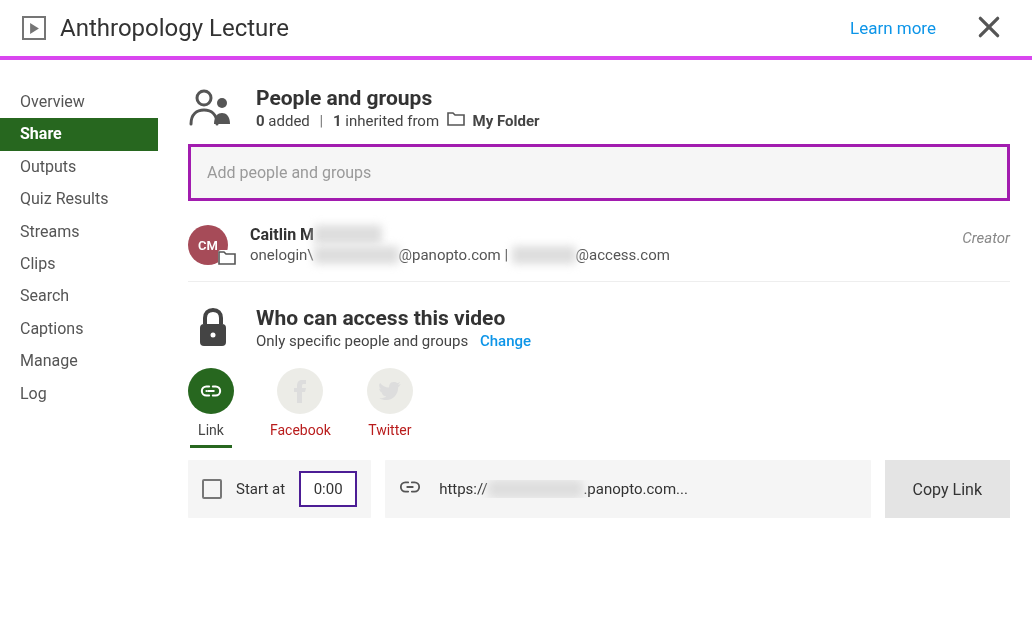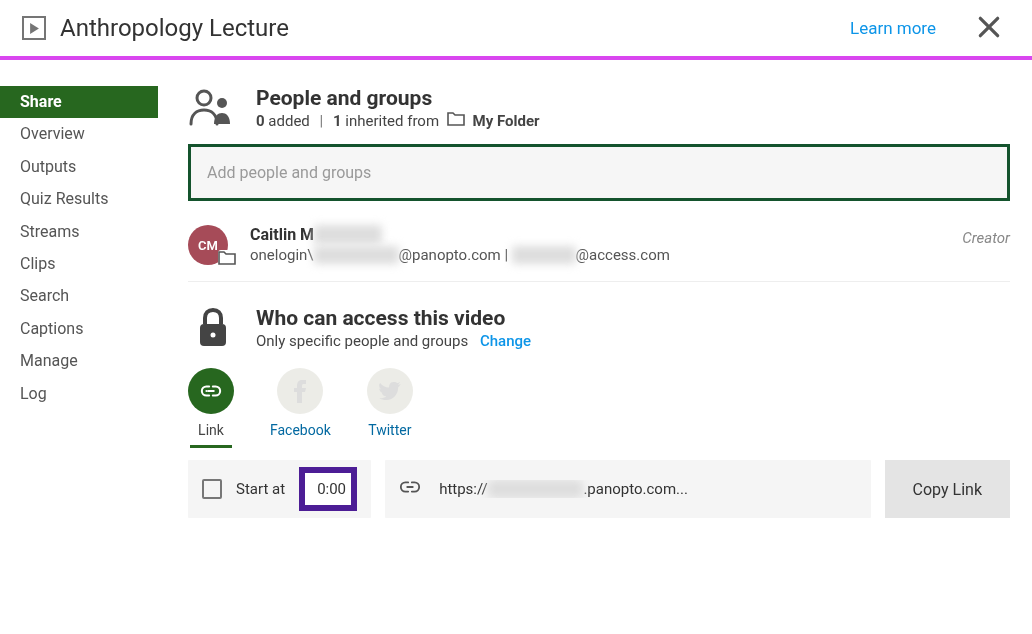--- a/index.html
+++ b/index.html
@@ -42,21 +42,21 @@
     .main { flex: 1; padding: 26px 22px 40px 30px; }
 
     .section-head { display:flex; align-items:flex-start; gap:18px; margin-bottom:14px; }
     .section-head .icon-slot { width:50px; display:flex; justify-content:center; padding-top:2px;}
     .section-head h2 { font-size: 21px; font-weight: 700; }
     .section-head .sub { color:#444; font-size:15px; margin-top:2px;text-align:center;}
     .section-head .sub b { font-weight:700; }
     .section-head .sub .sep { margin: 0 6px; color:#777;}
     .folder-mini { display:inline-block; vertical-align:middle; margin: -2px 4px 0 4px;}
 
-    .add-box-wrap { border: 3px solid #14532d; padding: 0; margin: 6px 0 20px 0;}
+    .add-box-wrap { border: 3px solid #a21caf; padding: 0; margin: 6px 0 20px 0;}
     .add-box {
       background: #f6f6f6;
       padding: 16px 16px;
       color: #9a9a9a;
       font-size: 16px;
     }
 
     .user-row { display:flex; align-items:flex-start; padding: 4px 0 16px 0; border-bottom: 1px solid #eee;}
     .avatar { width:40px; height:40px; border-radius:50%; background:#a64b58; color:#fff; display:flex; align-items:center; justify-content:center; font-size:13px; font-weight:600; position:relative; margin-right:22px;}
     .avatar .folder-badge { position:absolute; bottom:-4px; right:-8px; background:#fff; border-radius:3px; padding:0;}
@@ -64,29 +64,29 @@
     .user-info .details { color:#555; font-size:15px; margin-top:2px;}
     .blur { filter: blur(4px); background:#ddd; color:transparent; display:inline-block; border-radius:2px;}
     .role { margin-left:auto; color:#888; font-style:italic; font-size:15px; padding-top:4px;}
 
     .access-section { margin-top: 24px; }
 
     .share-tabs { display:flex; gap: 36px; margin: 18px 0 22px 0; }
     .share-tab { display:flex; flex-direction:column; align-items:center; gap:8px; cursor:pointer; }
     .share-tab .circle { width:46px; height:46px; border-radius:50%; display:flex; align-items:center; justify-content:center;}
     .share-tab .lbl { font-size:14px; color:#444;}
-    .share-tab.disabled .lbl { color:#0369a1; }
+    .share-tab.disabled .lbl { color:#b91c1c; }
     .share-tab.active { position:relative; }
     .share-tab.active::after { content:""; position:absolute; bottom:-10px; left:2px; right:2px; height:3px; background:#27671f;}
 
     .link-row { display:flex; gap:14px; align-items:center;}
     .link-row .box { background:#f5f5f5; display:flex; align-items:center; padding: 0 14px; height:58px; border-radius:1px;}
     .start-box { gap:14px; padding-left:18px; }
     .checkbox { width:20px; height:20px; border:2px solid #777; border-radius:2px;}
-    .time-input { background:#fff; border:6px solid #4c1d95; padding:7px 12px; width:58px; text-align:center; font-size:15px;}
+    .time-input { background:#fff; border:2px solid #4c1d95; padding:7px 12px; width:58px; text-align:center; font-size:15px;}
     .url-box { flex:1; gap:18px; color:#333; font-size:15px; overflow:hidden;}
     .url-box .url-text { white-space:nowrap; overflow:hidden; }
     .copy-btn { background:#e4e4e4; border:none; padding: 0 28px; height:58px; font-size:16px; font-weight:400; color:#333; cursor:pointer;}
 
     .change-link { color:#0d95e8; font-weight:500; margin-left:8px; cursor:pointer;}
   </style>
 </head>
 <body>
 
 <div class="header">
@@ -100,22 +100,22 @@
   <a class="learn-more" href="#">Learn more</a>
   <div class="close">
     <svg width="26" height="26" viewBox="0 0 24 24">
         <path d="M4 4 L20 20 M20 4 L4 20" stroke="#555" stroke-width="3" stroke-linecap="round"></path>
       </svg>
   </div>
 </div>
 
 <div class="body">
   <div class="sidebar">
+    <div class="sidebar-item">Overview</div>
     <div class="sidebar-item active">Share</div>
-    <div class="sidebar-item">Overview</div>
     <div class="sidebar-item">Outputs</div>
     <div class="sidebar-item">Quiz Results</div>
     <div class="sidebar-item">Streams</div>
     <div class="sidebar-item">Clips</div>
     <div class="sidebar-item">Search</div>
     <div class="sidebar-item">Captions</div>
     <div class="sidebar-item">Manage</div>
     <div class="sidebar-item">Log</div>
   </div>
 

